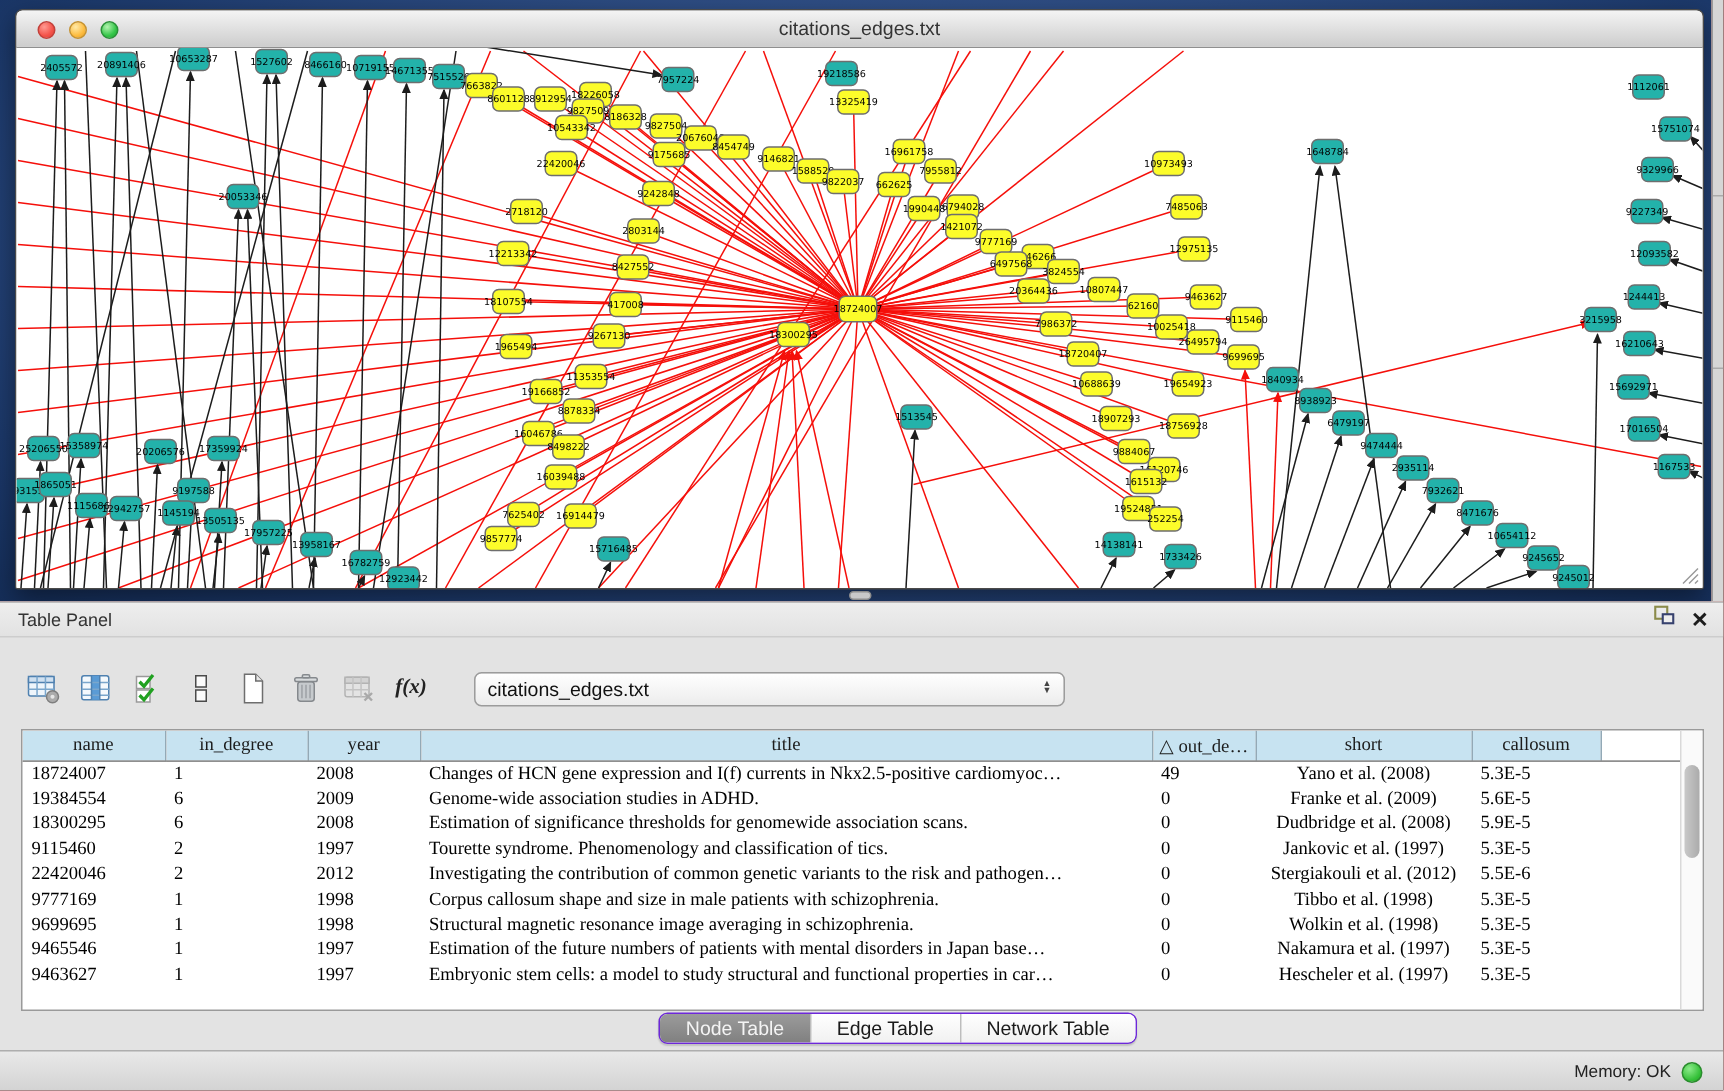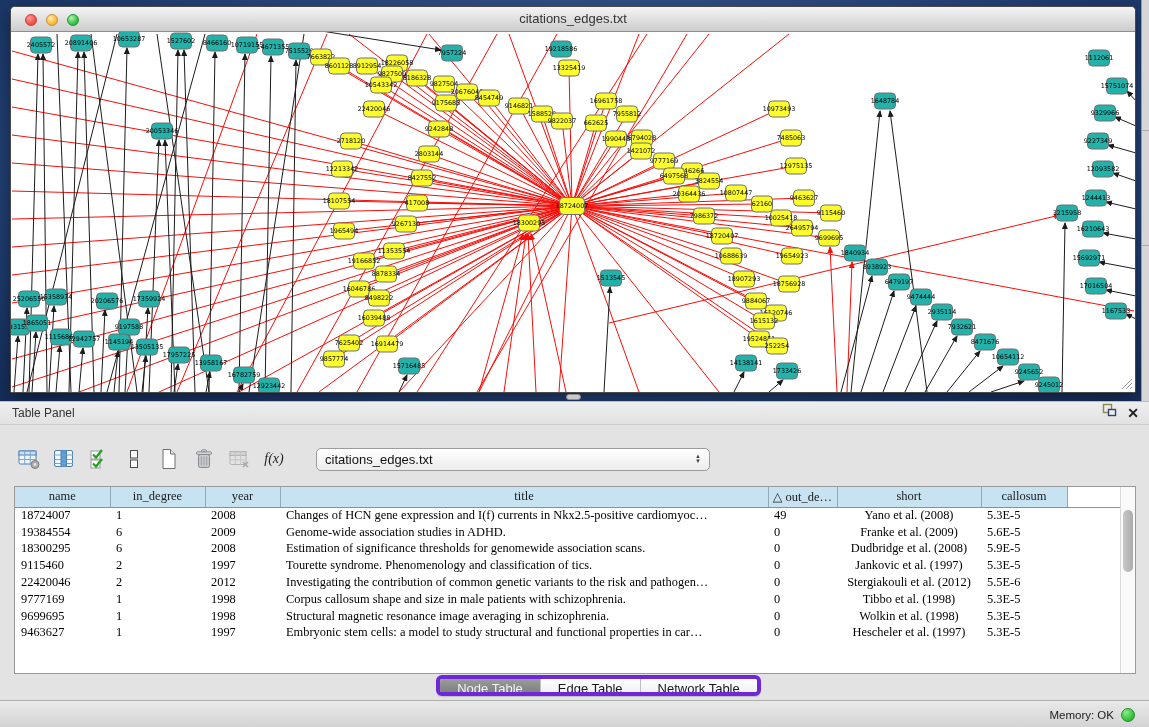--- a/index.html
+++ b/index.html
@@ -37,41 +37,41 @@
   .table-panel { position:absolute; left:0; top:401px; width:1149px; height:326px;
     background:#e3e3e3; border-top:1px solid #bdbdbd; }
   .panel-header { position:absolute; left:0; top:0; width:100%; height:23px;
     background:linear-gradient(#eeeeee,#e2e2e2); border-bottom:1px solid #cdcdcd;
     font-size:12px; color:#333; line-height:22px; padding-left:12px; }
   .panel-header-icons { position:absolute; right:10px; top:0; height:22px; display:flex; align-items:center; gap:10px; }
   .panel-header-icons .x { font-size:14px; font-weight:bold; color:#1c1c1c; cursor:default; line-height:22px; }
 
   .toolbar { position:absolute; left:16px; top:39px; height:36px; display:flex; align-items:center; gap:9px; }
   .tbtn { width:26px; height:26px; display:flex; align-items:center; justify-content:center; }
-  .fx { font-family:"Liberation Serif", serif; font-style:italic; font-weight:normal; font-size:14px; color:#222; }
+  .fx { font-family:"Liberation Serif", serif; font-style:italic; font-weight:bold; font-size:14px; color:#222; }
   .dropdown { margin-left:20px; width:394px; height:23px; border:1px solid #9c9c9c; border-radius:5px;
     background:linear-gradient(#ffffff,#ececec); display:flex; align-items:center; padding:0 8px;
     font-size:13px; color:#111; }
   .dropdown .dval { flex:1; overflow:hidden; white-space:nowrap; }
   .dropdown .arrows { display:flex; flex-direction:column; line-height:5px; font-size:6px; color:#444; text-align:center; }
 
   .table-wrap { position:absolute; left:14px; top:84px; width:1122px; height:188px;
     background:#fff; border:1px solid #9a9a9a; overflow:hidden; }
   table.dt { border-collapse:collapse; table-layout:fixed; width:1105px;font-family:Liberation Serif, serif; }
   table.dt th { height:20px; background:#c7e3f1; border-right:1px solid #93a9b6; border-bottom:1px solid #8f8f8f;
     font-size:12.5px; font-weight:normal; color:#1c1c1c; text-align:center; overflow:hidden; white-space:nowrap; }
   table.dt th.filler { background:#fff; border-right:none; }
   table.dt td { height:16.8px; font-size:12.4px; color:#000; padding:0 6px; overflow:hidden;
     white-space:nowrap; text-overflow:clip; }
   table.dt td.center { text-align:center; }
   .vscroll { position:absolute; right:0; top:0; width:15px; height:100%; background:#fafafa; border-left:1px solid #d9d9d9; }
   .vscroll .thumb { position:absolute; left:2px; top:23px; width:10px; height:62px; background:linear-gradient(90deg,#c9c9c9,#ababab); border-radius:6px; }
 
   .tabbar { position:absolute; left:0; bottom:29px; width:100%; height:26px; display:flex; justify-content:center; align-items:center; }
-  .segmented { display:inline-flex; height:21px; border:4px solid #6d28d9; border-radius:6px; overflow:hidden;
+  .segmented { display:inline-flex; height:21px; border:1px solid #6d28d9; border-radius:6px; overflow:hidden;
     background:#fdfdfd; box-shadow:0 1px 1px rgba(0,0,0,.15);margin-left:48px; }
   .seg { padding:0 17px; font-size:13px; line-height:20px; color:#1a1a1a; background:linear-gradient(#ffffff,#f1f1f1); }
   .seg + .seg { border-left:1px solid #bdbdbd; }
   .seg.sel { background:linear-gradient(#9b9b9b,#808080); color:#f4f4f4; }
 
   .statusbar { position:absolute; left:0; bottom:0; width:100%; height:27px;
     background:linear-gradient(#e9e9e9,#d3d3d3); border-top:1px solid #aeaeae;margin-top:31px; }
   .mem { position:absolute; right:14px; top:0; height:27px; display:flex; align-items:center; gap:7px;
     font-size:11.5px; color:#222; }
   .mem-dot { width:14px; height:14px; border-radius:50%; border:1px solid #2a8c2d;
@@ -688,20 +688,30 @@
               <td>9699695</td>
               <td>1</td>
               <td>1998</td>
               <td>Structural magnetic resonance image averaging in schizophrenia.</td>
               <td>0</td>
               <td class="center">Wolkin et al. (1998)</td>
               <td>5.3E-5</td>
               <td></td>
             </tr>
             <tr>
+              <td>9465546</td>
+              <td>1</td>
+              <td>1997</td>
+              <td>Estimation of the future numbers of patients with mental disorders in Japan base…</td>
+              <td>0</td>
+              <td class="center">Nakamura et al. (1997)</td>
+              <td>5.3E-5</td>
+              <td></td>
+            </tr>
+            <tr>
               <td>9463627</td>
               <td>1</td>
               <td>1997</td>
               <td>Embryonic stem cells: a model to study structural and functional properties in car…</td>
               <td>0</td>
               <td class="center">Hescheler et al. (1997)</td>
               <td>5.3E-5</td>
               <td></td>
             </tr>
           </tbody>

